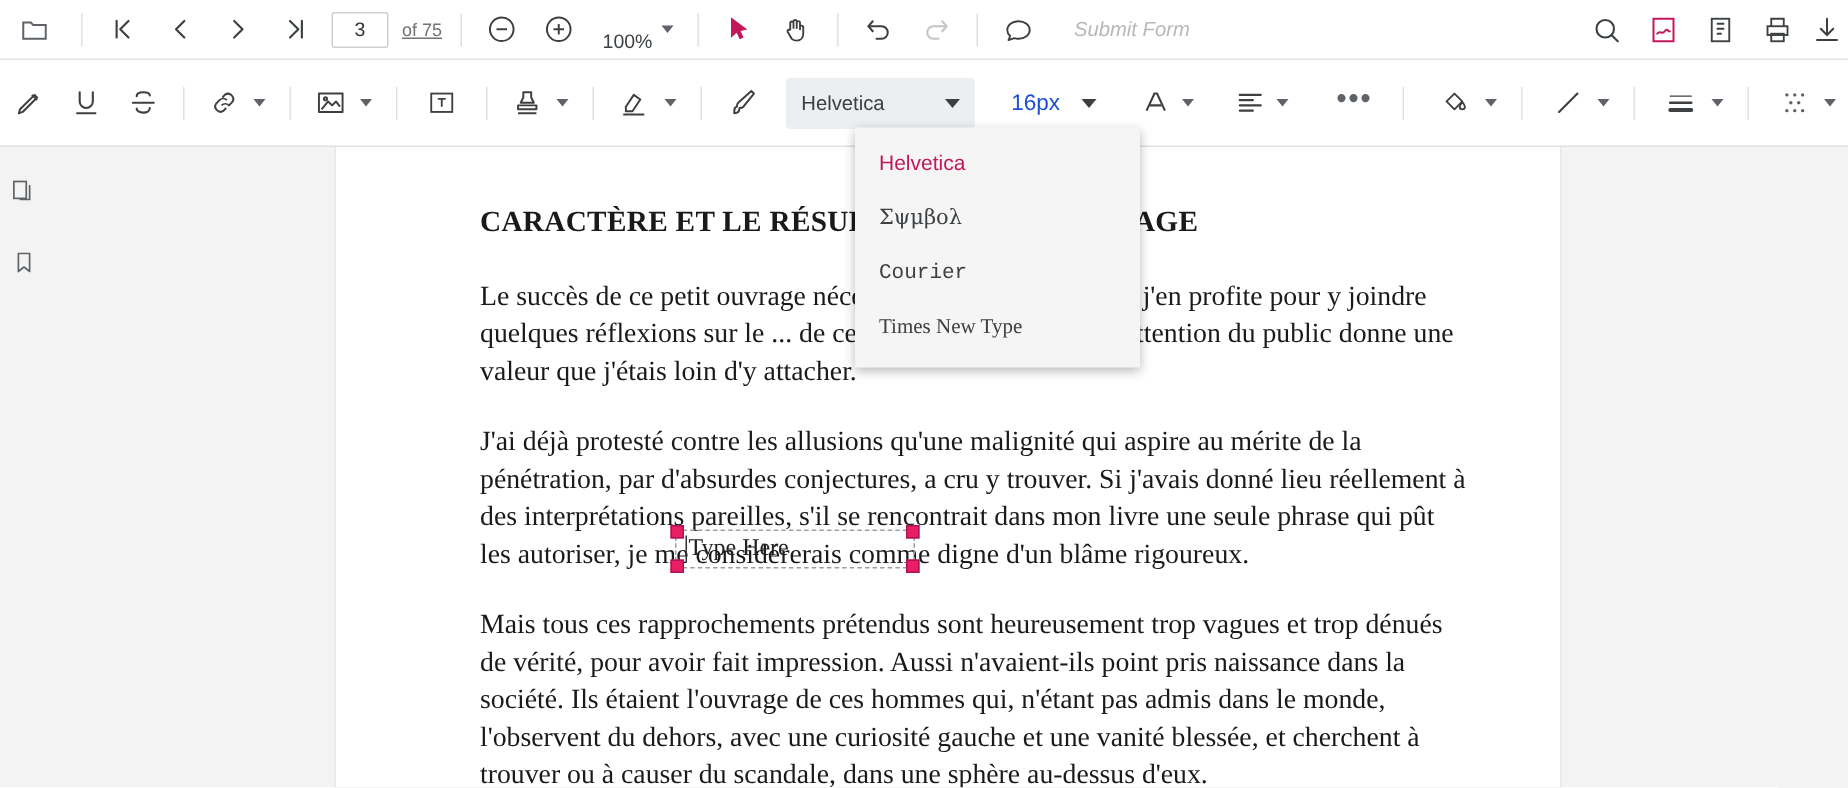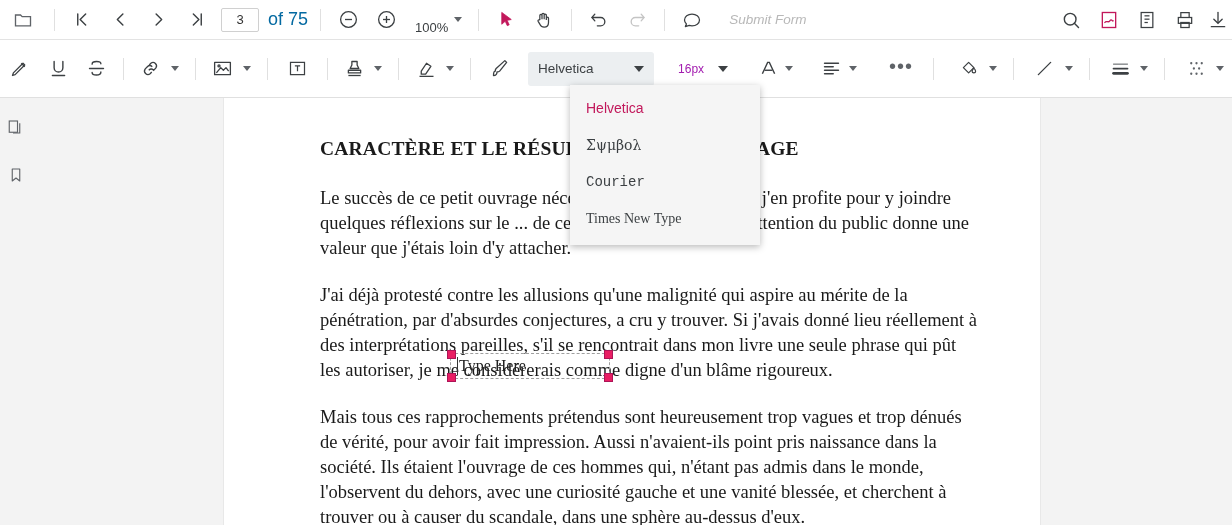--- a/index.html
+++ b/index.html
@@ -59,25 +59,26 @@
     border-radius: 2px;
     background: #fff;
     font-family: "Liberation Sans", sans-serif;
     font-size: 13px;
     color: #333;
     text-align: center;
     padding: 0;
     margin-left: 6px;
   }
   .of-count {
-    font-size: 18px;
-    color: #0369a1;
+    font-size: 12px;
+    color: #737373;
     margin-left: 9px;
     margin-right: 4px;
     white-space: nowrap;
+    text-decoration: underline;
   }
   .zoom-label {
     font-size: 13px;
     color: #3c4043;
     margin-left: 10px;
     white-space: nowrap;
     margin-top: 16px;
   }
   .caret {
     width: 0;
@@ -149,22 +150,22 @@
     margin-left: 14px;
   }
   .size-box {
     height: 34px;
     display: flex;
     align-items: center;
     padding: 0 8px;
     margin-left: 16px;
   }
   .size-box .sname {
-    font-size: 12px;
-    color: #a21caf;
+    font-size: 15px;
+    color: #1d4ed8;
   }
   .size-box .bcaret {
     width: 0;
     height: 0;
     border-left: 5px solid transparent;
     border-right: 5px solid transparent;
     border-top: 6px solid #3c4043;
     margin-left: 14px;
   }
   .dots {

